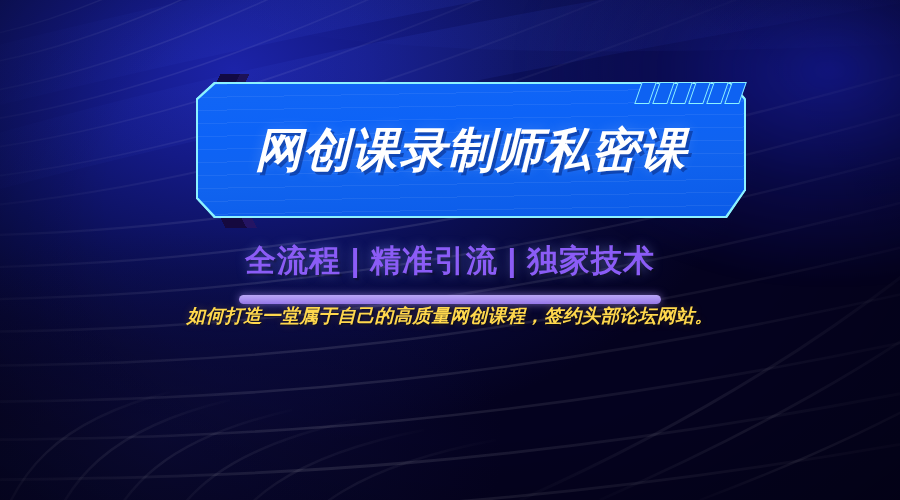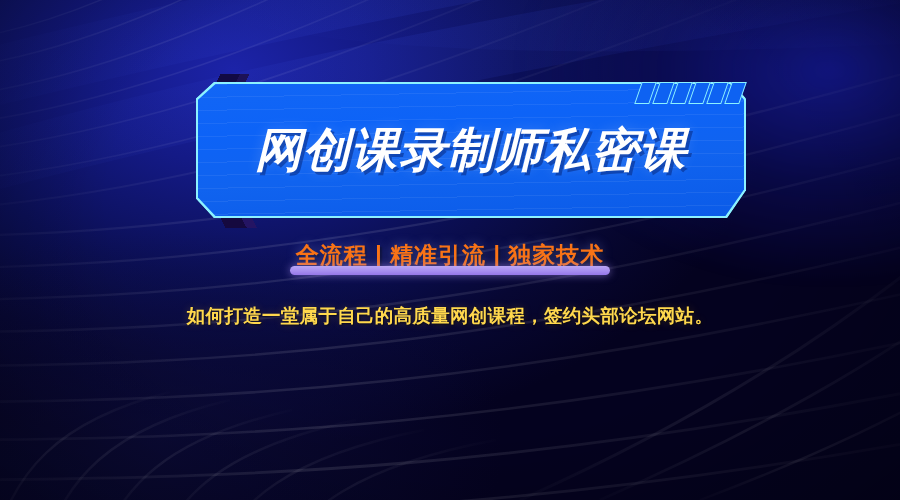--- a/index.html
+++ b/index.html
@@ -169,27 +169,27 @@
   
   .subtitle-wrap {
     position: absolute;
     left: 0; top: 240px;
     width: 900px;
     text-align: center;
   }
   .subtitle {
     display: inline-block;
     position: relative;
-    color: #f97316;
-    font-size: 23px;
+    color: #8b5cf6;
+    font-size: 31px;
     font-weight: 700;
     letter-spacing: 1px;
     white-space: nowrap;
     text-shadow: 0 0 12px rgba(140,160,255,0.45), 2px 2px 2px rgba(0,0,0,0.45);
-    padding: 0 6px 4px 6px;
+    padding: 0 6px 22px 6px;
   }
   .subtitle-bar {
     position: absolute;
     left: 0; right: 0; bottom: 0;
     height: 9px;
     border-radius: 5px;
     background: linear-gradient(180deg, #b9a6f5 0%, #a78ef0 55%, #9577e8 100%);
     box-shadow: 0 0 9px rgba(165,140,240,0.65);
   }
 
@@ -201,20 +201,21 @@
     text-align: center;
   }
   .body-line {
     color: #ffd84d;
     font-size: 18.5px;
     font-weight: 700;
     line-height: 31px;
     letter-spacing: 0.3px;
     white-space: nowrap;
     text-shadow: 1px 1px 2px rgba(0,0,0,0.55), 0 0 8px rgba(255,190,40,0.22);
+    font-style: italic;
   }
 </style>
 </head>
 <body>
 
 <div id="poster">
 
   <div class="bg-base"></div>
   <div class="bg-glow-tr"></div>
   <div class="bg-glow-bl"></div>

